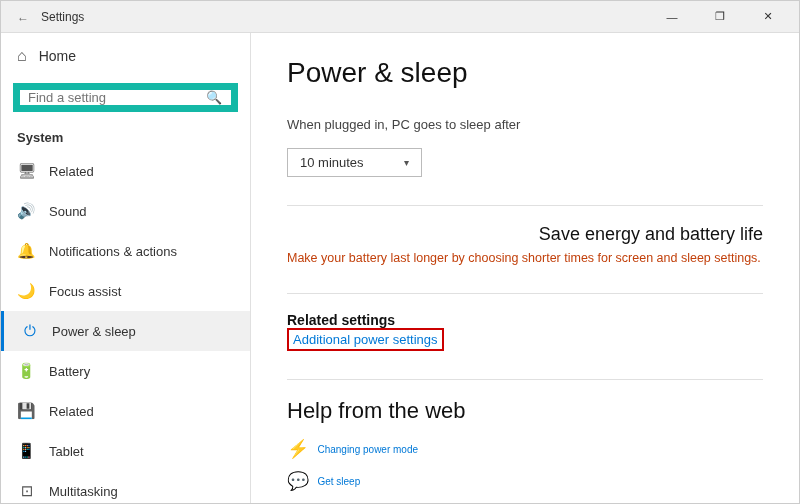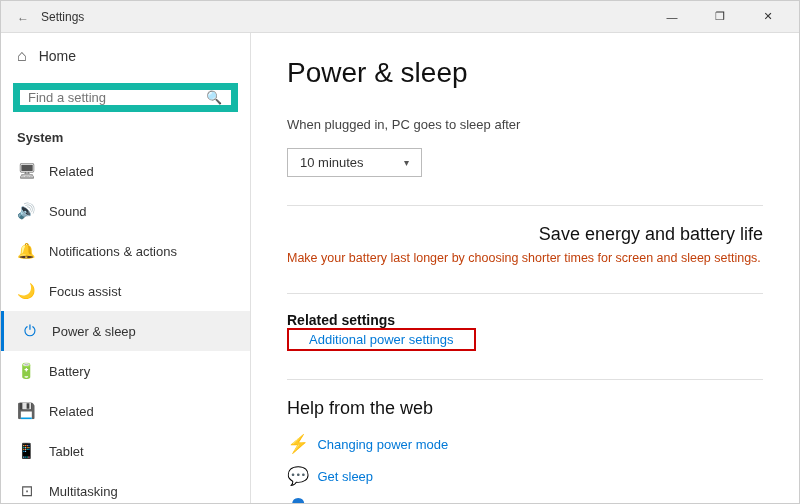--- a/index.html
+++ b/index.html
@@ -178,36 +178,36 @@
       margin-bottom: 4px;
     }
     .related-settings-title {
       font-size: 14px;
       font-weight: 600;
       color: #111;
       margin-bottom: 0;
     }
     .link {
       color: #0078d7;
-      font-size: 13px;
+      font-size: 10px;
       cursor: pointer;
       text-decoration: none;
       display: inline-block;
     }
     .link-highlighted {
       color: #0078d7;
       font-size: 13px;
       cursor: pointer;
       text-decoration: none;
       display: inline-block;
       border: 2px solid #c00;
-      padding: 2px 20px;
+      padding: 2px 4px;
     }
     .help-section-title {
-      font-size: 18px;
+      font-size: 22px;
       font-weight: 400;
       color: #111;
       margin-bottom: 14px;
     }
     .help-item {
       display: flex;
       align-items: center;
       gap: 8px;
       margin-bottom: 10px;
     }

